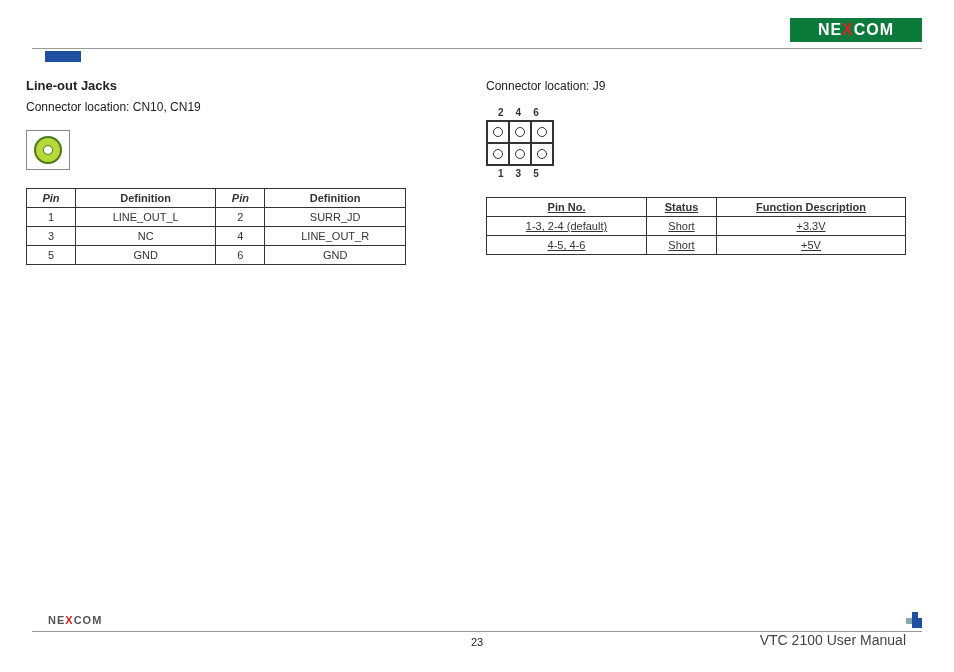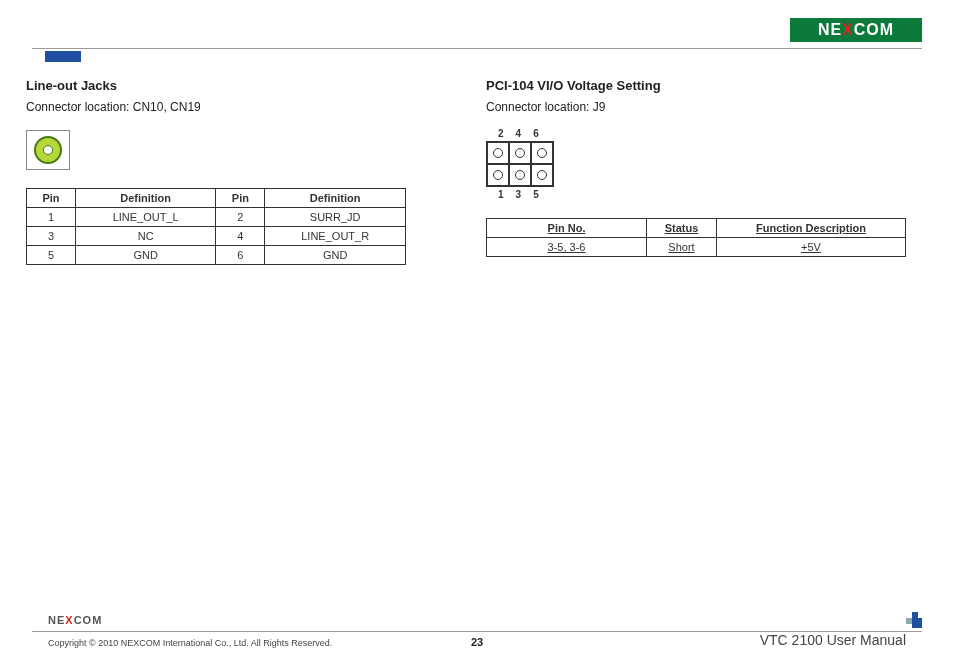--- a/index.html
+++ b/index.html
@@ -22,42 +22,42 @@
 
   
   .jack-box { width:44px; height:40px; border:1px solid #888; display:flex; align-items:center; justify-content:center; margin:14px 0 18px 0; }
   .jack-ring { width:28px; height:28px; border-radius:50%; background:#b6d93a; border:2px solid #4a7a16; display:flex; align-items:center; justify-content:center; }
   .jack-hole { width:10px; height:10px; border-radius:50%; background:#fff; border:1px solid #4a7a16; }
 
   
   table.pin-table { border-collapse:collapse; width:380px; font-size:11px; }
   table.pin-table th, table.pin-table td { border:1px solid #333; padding:3px 6px; text-align:center; }
   table.pin-table th { font-weight:bold; }
-  table.pin-table .pin-col { width:50px; }
+  table.pin-table .pin-col { width:50px;font-style:italic; }
   table.pin-table .def-col { width:144px; }
 
   
   .conn-wrap { margin:12px 0 18px 0; }
   .conn-labels-top { font-size:10px; font-weight:bold; display:flex; gap:12px; margin-left:12px; margin-bottom:2px; }
   .conn-grid { display:grid; grid-template-columns: repeat(3, 22px); grid-template-rows: repeat(2, 22px); border:1px solid #333; width:68px; }
   .conn-cell { border:1px solid #333; display:flex; align-items:center; justify-content:center; }
   .conn-pin { width:10px; height:10px; border-radius:50%; border:1.5px solid #333; background:#fff; }
   .conn-labels-bot { font-size:10px; font-weight:bold; display:flex; gap:12px; margin-left:12px; margin-top:2px; }
 
   
   table.v-table { border-collapse:collapse; font-size:11px; width:420px;text-decoration:underline; }
   table.v-table th, table.v-table td { border:1px solid #333; padding:3px 8px; text-align:center; }
   table.v-table th { font-weight:bold; }
 
   
   .footer-rule { position:absolute; bottom:40px; left:32px; right:32px; height:1px; background:#999; }
   .footer-logo { position:absolute; bottom:46px; left:48px; font-size:11px; font-weight:bold; letter-spacing:1px; color:#555; }
   .footer-logo .x { color:#c22; }
   .footer-left { position:absolute; bottom:24px; left:48px; font-size:9px; color:#444; }
-  .footer-center { position:absolute; bottom:24px; left:0; right:0; text-align:center; font-size:11px; font-weight:bold; color:#222; }
+  .footer-center { position:absolute; bottom:24px; left:0; right:0; text-align:center; font-size:11px; font-weight:normal; color:#222; }
   .footer-right { position:absolute; bottom:24px; right:48px; font-size:14px; color:#444; }
   .footer-mark { position:absolute; bottom:44px; right:32px; width:16px; height:16px; }
   .footer-mark .a { position:absolute; top:0; left:6px; width:6px; height:6px; background:#1f4fa0; }
   .footer-mark .b { position:absolute; top:6px; left:0; width:6px; height:6px; background:#8aa; }
   .footer-mark .c { position:absolute; top:6px; left:6px; width:10px; height:10px; background:#1f4fa0; }
 </style>
 </head>
 <body>
 
 <div class="page">
@@ -106,21 +106,20 @@
           <td>5</td>
           <td>GND</td>
           <td>6</td>
           <td>GND</td>
         </tr>
       </tbody>
         </table>
     </div>
 
     <div class="col">
-      <h3 class="section-title">PCI-104 VI/O Voltage Setting</h3>
       <div class="body-text">Connector location: J9</div>
 
       <div class="conn-wrap">
         <div class="conn-labels-top">
           <span>2</span>
           <span>4</span>
           <span>6</span>
         </div>
         <div class="conn-grid">
           <div class="conn-cell">
@@ -150,35 +149,39 @@
       </div>
 
       <table class="v-table">
         <tbody>
             <tr>
           <th style="width:160px">Pin No.</th>
           <th style="width:70px">Status</th>
           <th>Function Description</th>
         </tr>
         <tr>
-          <td>3-5, 3-6</td>
+          <td>1-3, 2-4 (default)</td>
+          <td>Short</td>
+          <td>+3.3V</td>
+        </tr>
+        <tr>
+          <td>4-5, 4-6</td>
           <td>Short</td>
           <td>+5V</td>
         </tr>
       </tbody>
         </table>
     </div>
   </div>
 
   <div class="footer-logo">
     <span>NE</span><span class="x">X</span><span>COM</span>
   </div>
   <div class="footer-mark">
     <div class="a"></div>
       <div class="b"></div>
       <div class="c"></div>
   </div>
   <div class="footer-rule"></div>
-  <div class="footer-left">Copyright © 2010 NEXCOM International Co., Ltd. All Rights Reserved.</div>
   <div class="footer-center">23</div>
   <div class="footer-right">VTC 2100 User Manual</div>
 
 </div>
 
 </body></html>

